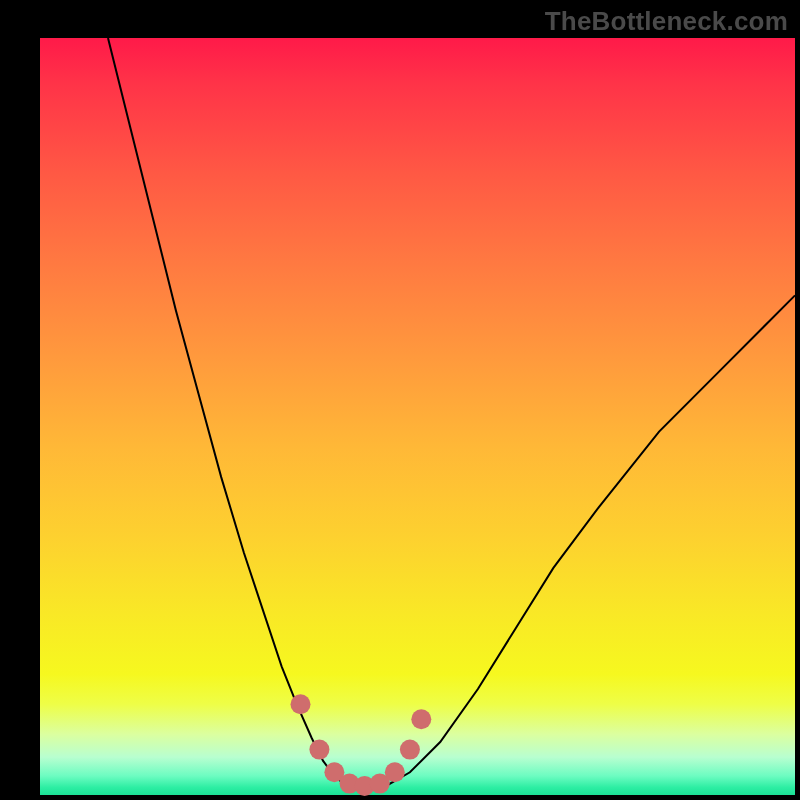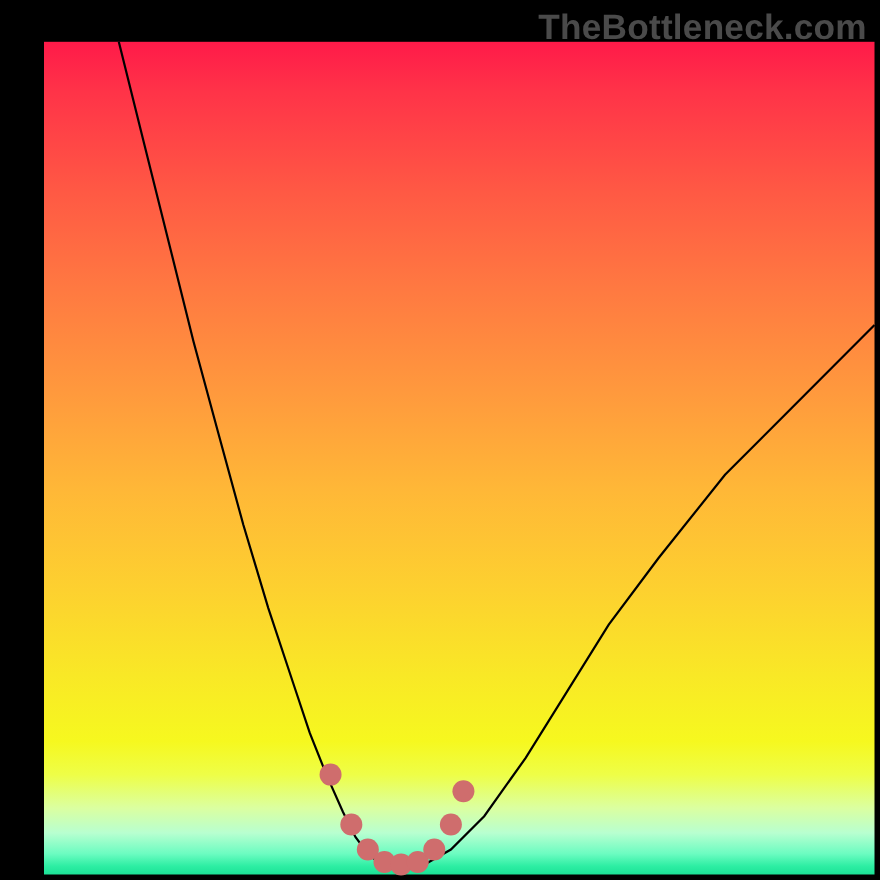--- a/index.html
+++ b/index.html
@@ -39,21 +39,21 @@
       #6cfcc1 97.5%,
       #2deea3 99%,
       #1ce196 100%
     );
   }
   .watermark {
     position: absolute;
     top: 6px;
     right: 12px;
     color: #4a4a4a;
-    font-size: 32px;
+    font-size: 26px;
     font-weight: 600;
     letter-spacing: 0.2px;
     user-select: none;
   }
   svg.curve {
     position: absolute;
     left: 0; top: 0;
     width: 755px; height: 757px;
     overflow: visible;
   }

